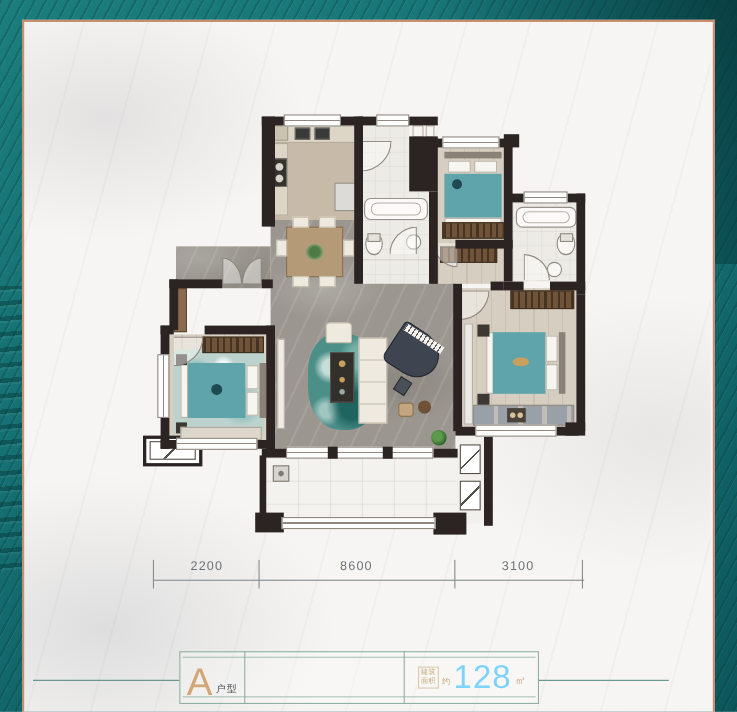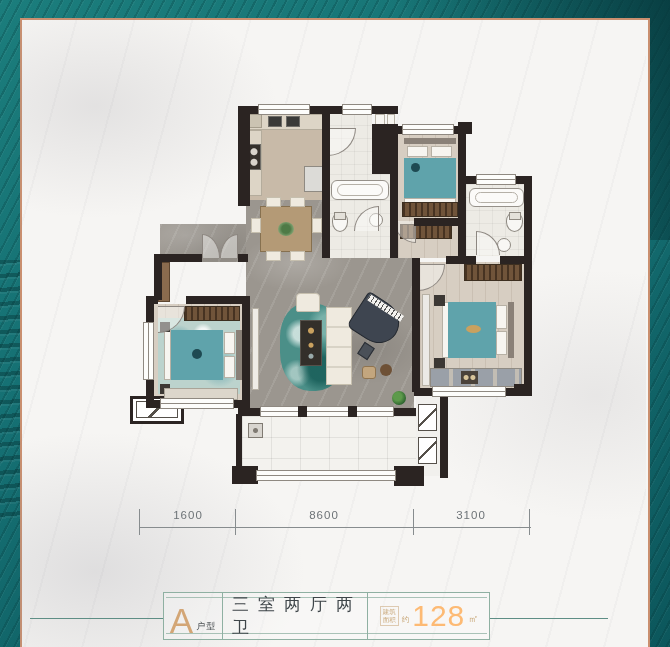--- a/index.html
+++ b/index.html
@@ -68,21 +68,21 @@
   .fsep{background:#8fb0a2;}
   .finner{background:#8fb0a2;opacity:.75;}
   #cellA{display:flex;align-items:flex-end;justify-content:center;}
   #letterA{font-size:35px;line-height:34px;color:#d3a676;font-weight:400;}
   #letterSuf{font-size:9px;color:#4b5053;letter-spacing:1px;margin:0 0 5px 3px;}
   #cellName{display:flex;align-items:center;justify-content:center;
     font-size:17px;color:#3e4549;letter-spacing:9px;padding-left:9px;}
   #cellArea{display:flex;align-items:center;justify-content:center;gap:3px;color:#c9a87a;}
   #areaStack{font-size:6.5px;line-height:1.25;border:1px solid rgba(200,165,120,.55);padding:1px 2px;text-align:center;}
   #areaAbout{font-size:7.5px;margin-top:8px;}
-  #areaVal{font-size:30px;font-weight:400;color:#fdba74;letter-spacing:1px;text-align:center;}
+  #areaVal{font-size:30px;font-weight:400;color:#7dd3fc;letter-spacing:1px;text-align:center;}
   #areaUnit{font-size:10px;margin-top:6px;}
 </style>
 </head>
 <body>
 
 <div class="abs" id="teal"></div>
 <div class="abs" id="teal-corner"></div>
 <div class="abs" id="teal-left"></div>
 <div class="abs" id="card"></div>
 <div class="abs vein" id="vein1"></div>
@@ -249,36 +249,35 @@
   <div class="win" style="left:256px;top:470px;width:140px;height:11px"></div>
   <div class="win" style="left:260px;top:406px;width:134px;height:11px"></div>
   <div class="wl" style="left:298px;top:406px;width:9px;height:11px"></div>
   <div class="wl" style="left:348px;top:406px;width:9px;height:11px"></div>
 
   <div style="left:140px;top:527px;width:391px;height:1px;background:#878c8e"></div>
   <div class="tick" style="left:139px;top:509px;width:1px;height:26px"></div>
   <div class="tick" style="left:235px;top:509px;width:1px;height:26px"></div>
   <div class="tick" style="left:413px;top:509px;width:1px;height:26px"></div>
   <div class="tick" style="left:529px;top:509px;width:1px;height:26px"></div>
-  <div class="dimlab" style="left:188px;top:509px">1600</div>
+  <div class="dimlab" style="left:188px;top:509px">2200</div>
   <div class="dimlab" style="left:324px;top:509px">8600</div>
   <div class="dimlab" style="left:471px;top:509px">3100</div>
 
   <div class="fline" style="left:30px;top:618px;width:133px;height:1px"></div>
   <div class="fline" style="left:490px;top:618px;width:118px;height:1px"></div>
   <div class="fborder" style="left:163px;top:592px;width:327px;height:48px"></div>
   <div class="finner" style="left:166px;top:597px;width:321px;height:1px"></div>
   <div class="finner" style="left:166px;top:633px;width:321px;height:1px"></div>
   <div class="fsep" style="left:222px;top:592px;width:1px;height:48px"></div>
   <div class="fsep" style="left:367px;top:592px;width:1px;height:48px"></div>
   <div id="cellA" style="left:164px;top:594px;width:58px;height:44px">
     <span id="letterA">A</span>
     <span id="letterSuf">户型</span>
   </div>
-  <div id="cellName" style="left:223px;top:592px;width:144px;height:48px">三室两厅两卫</div>
   <div id="cellArea" style="left:368px;top:592px;width:122px;height:48px">
     <span id="areaStack">
       <span>建筑</span><br>
       <span>面积</span>
     </span>
     <span id="areaAbout">约</span>
     <span id="areaVal">128</span>
     <span id="areaUnit">㎡</span>
   </div>
 </div>

